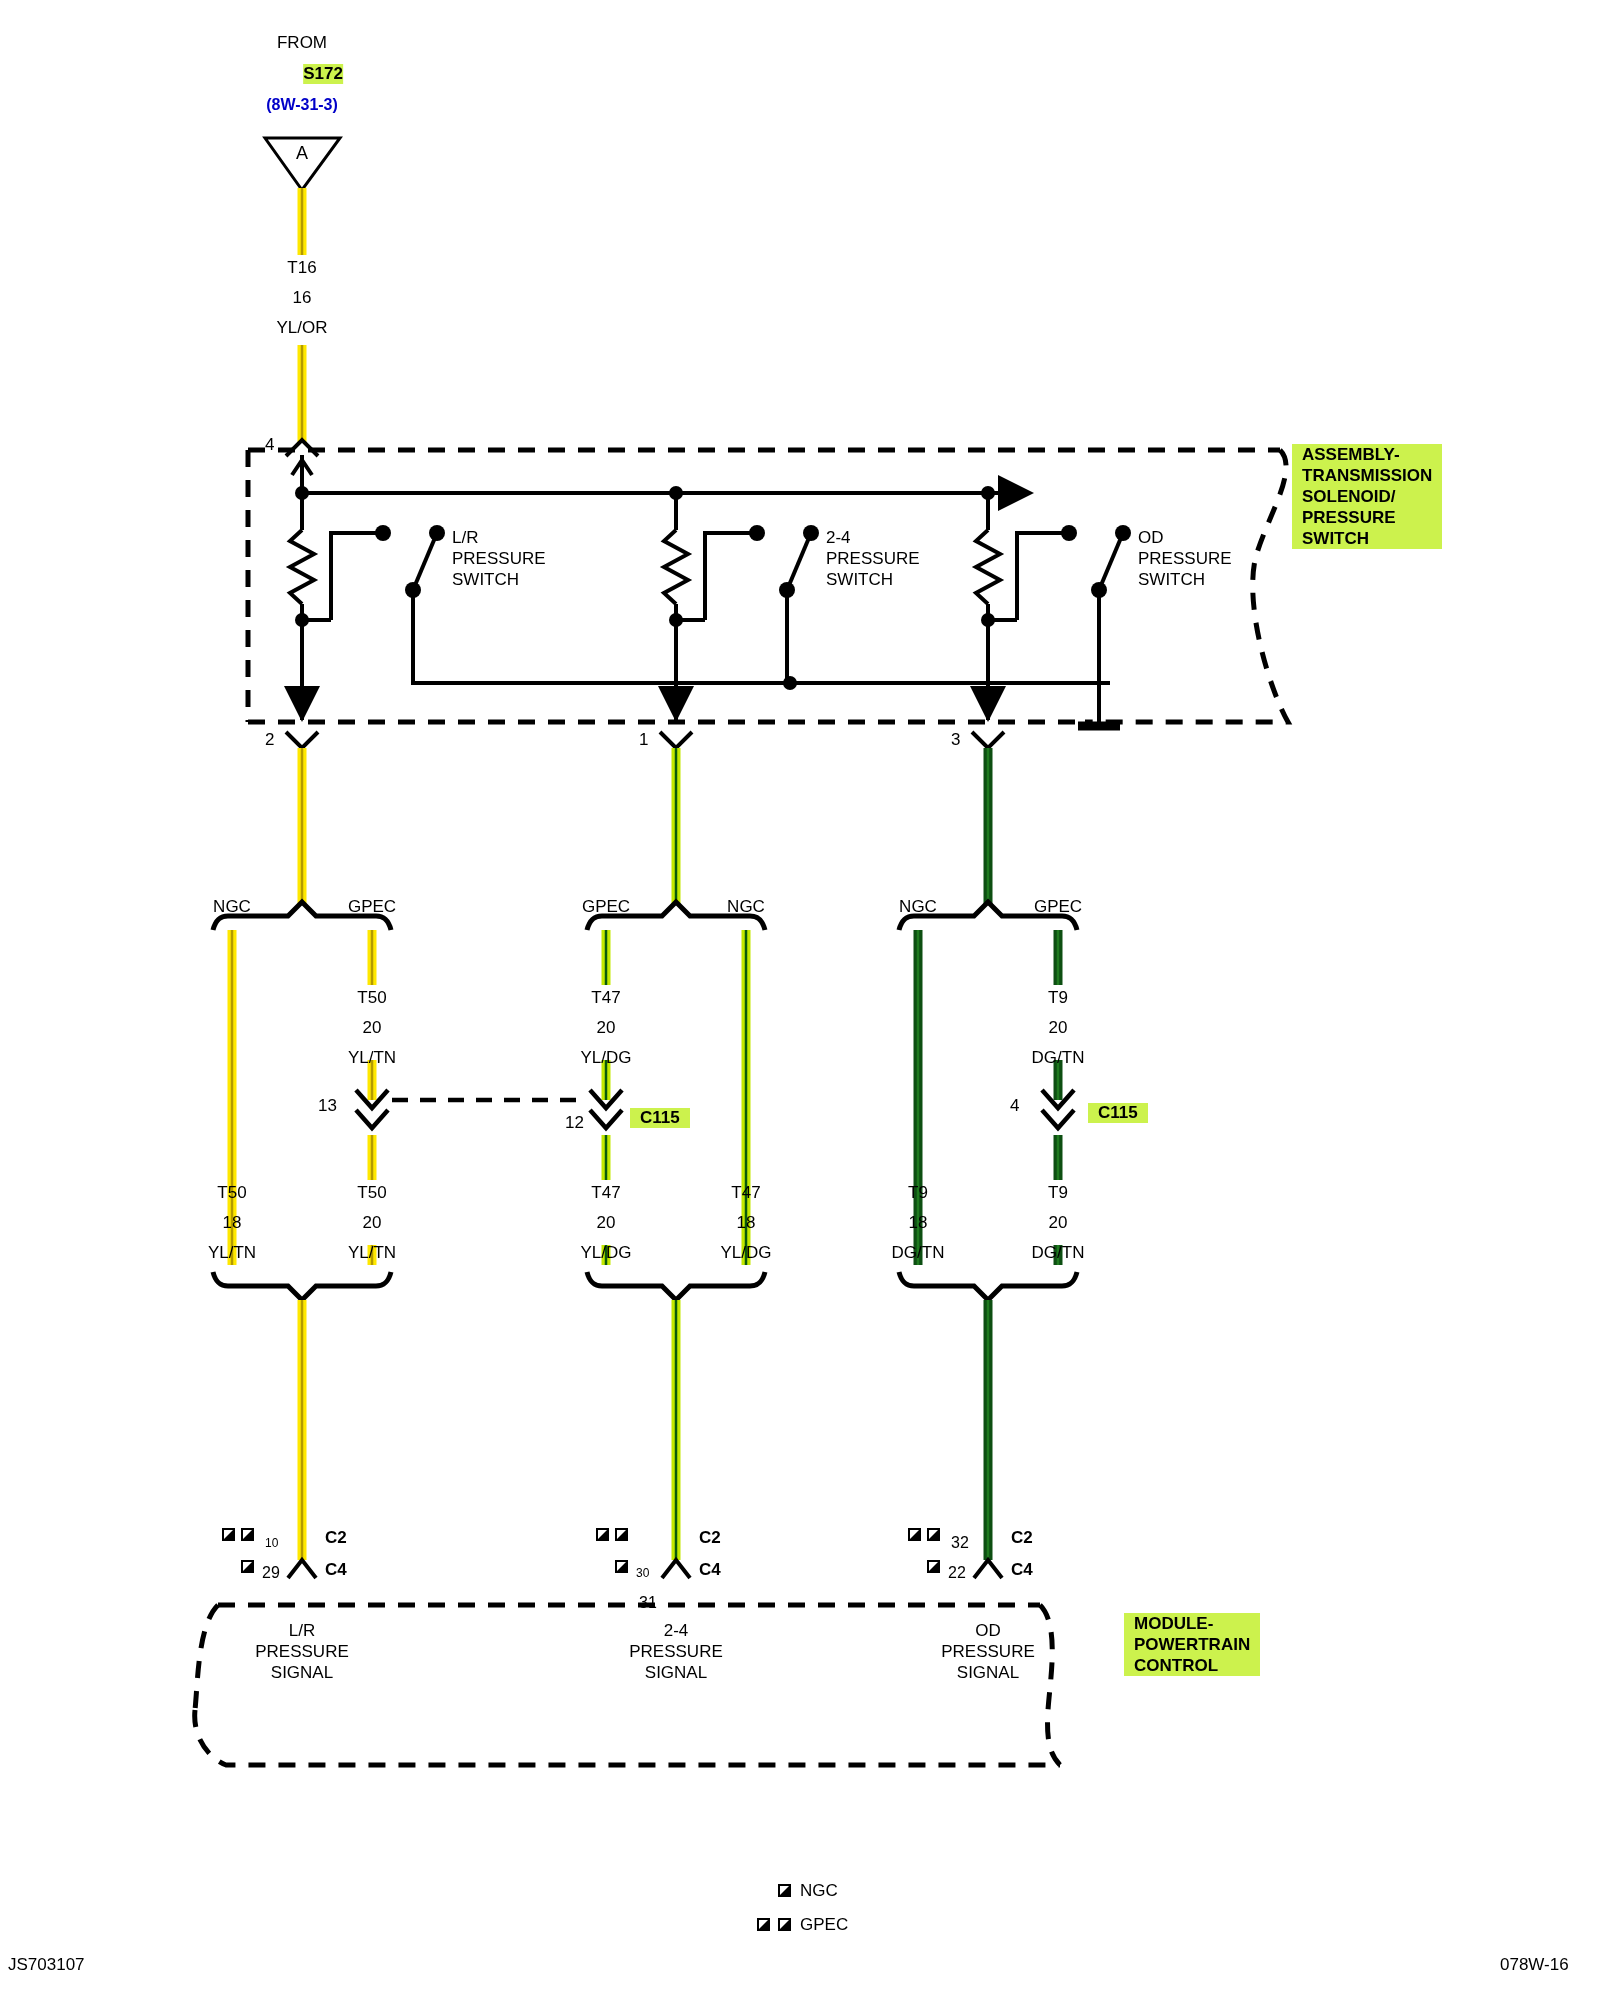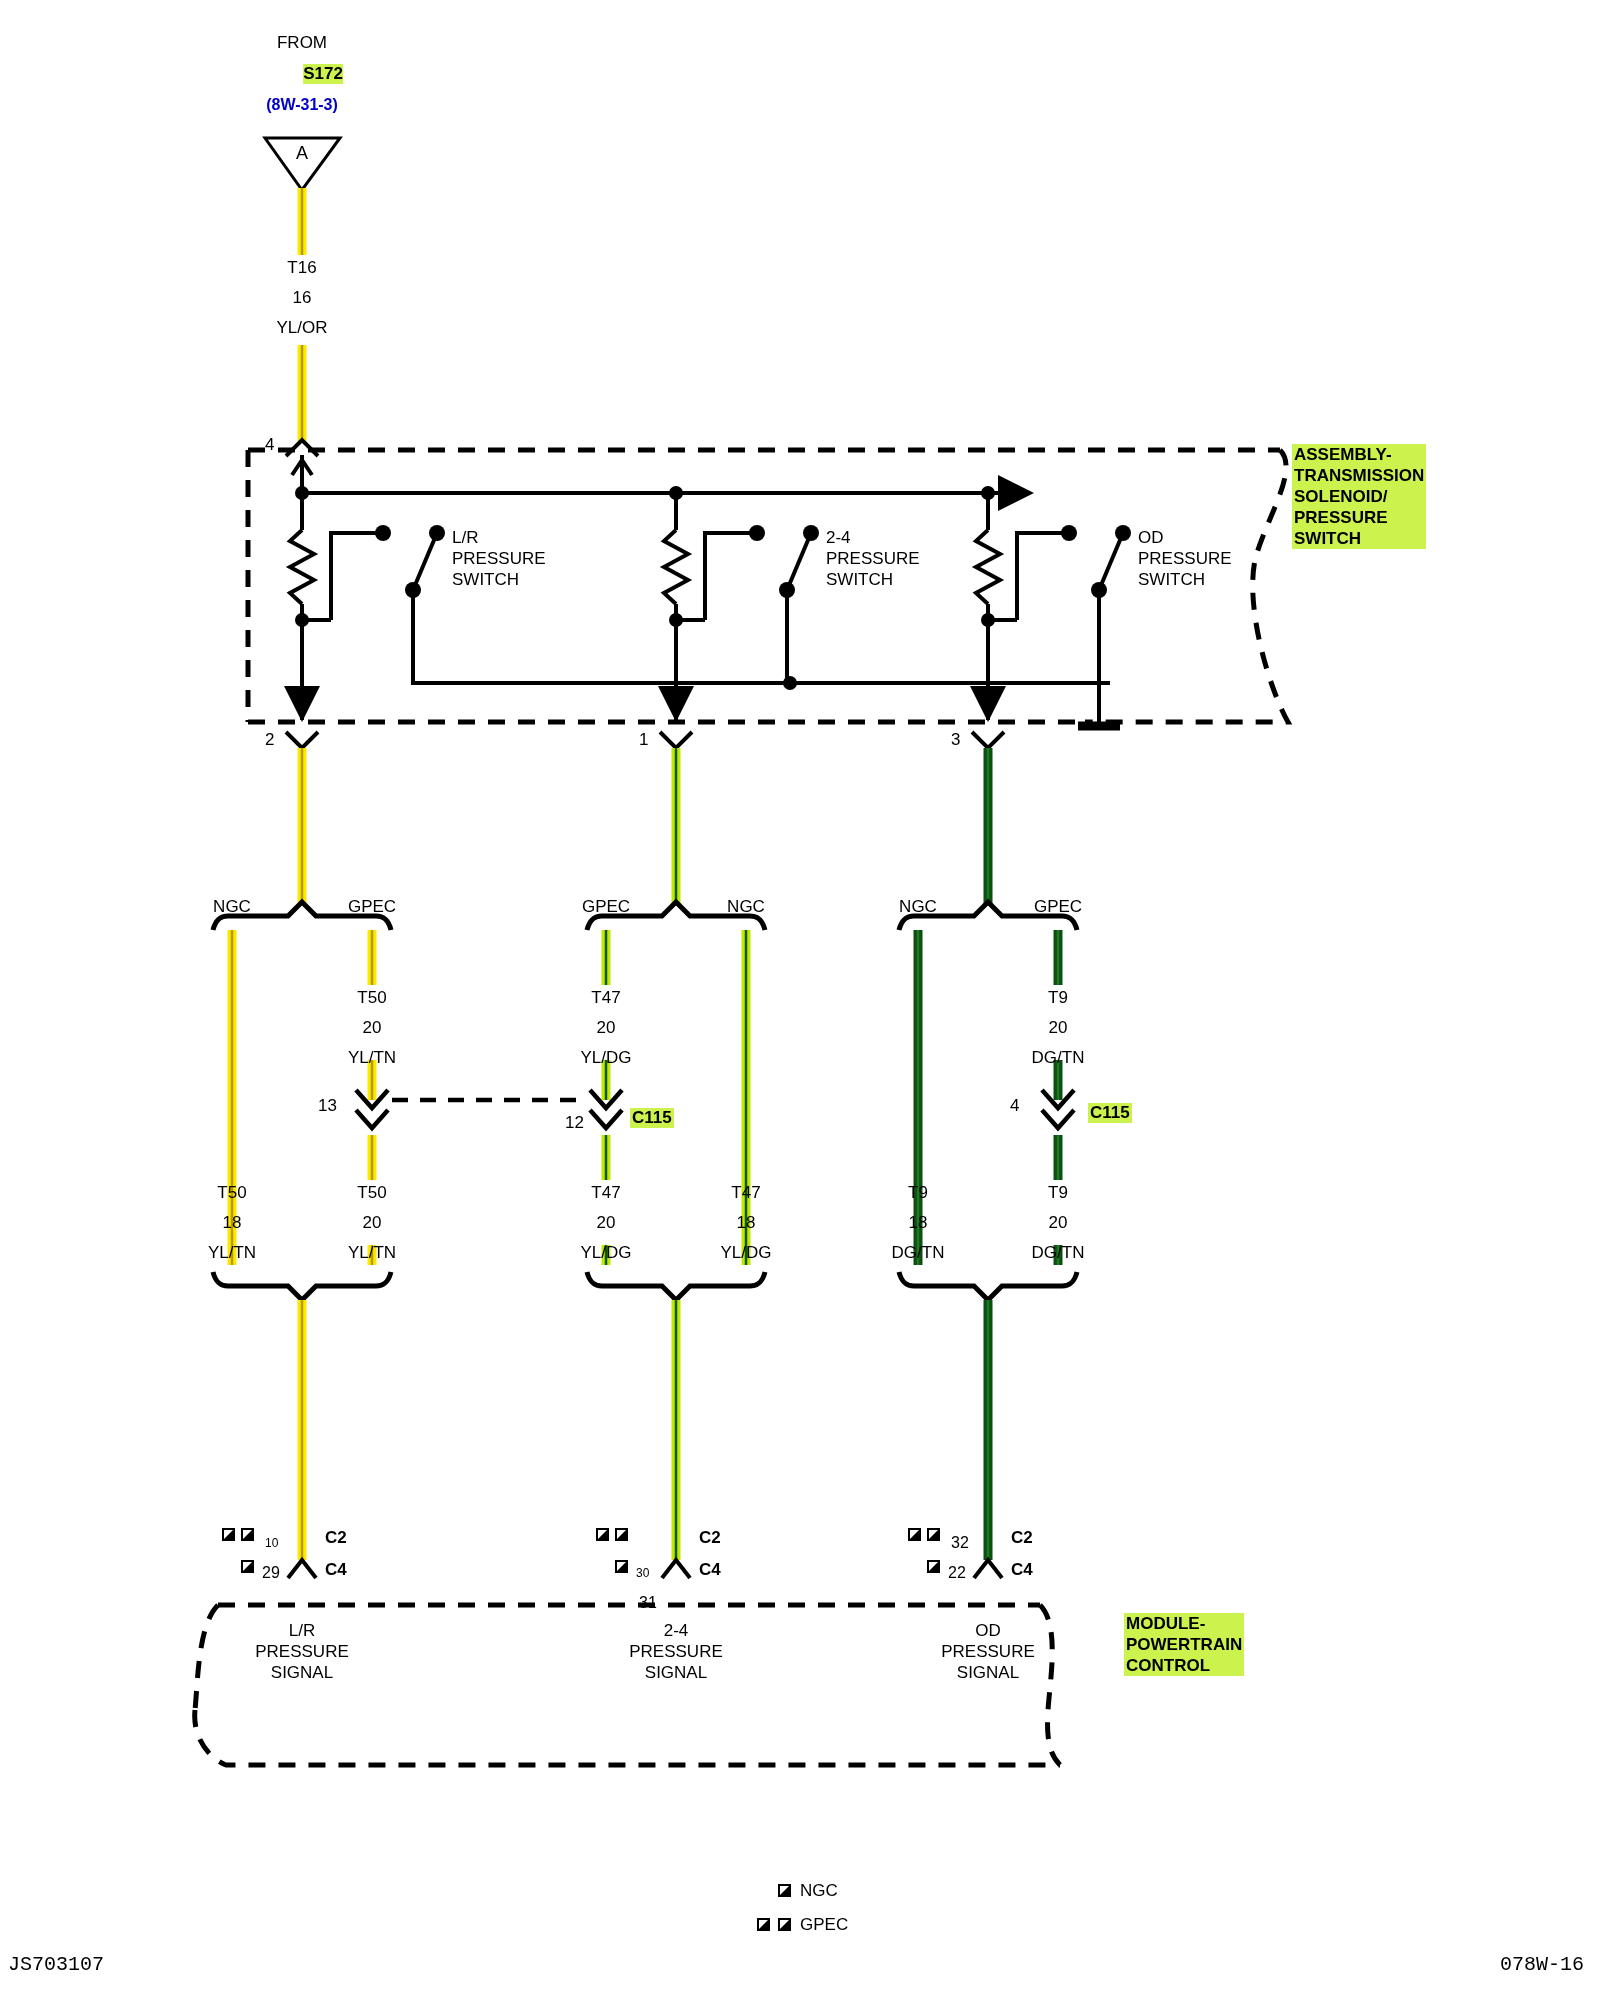--- a/index.html
+++ b/index.html
@@ -5,22 +5,22 @@
   html,body{margin:0;padding:0;background:#fff;}
   body{width:1600px;height:2000px;position:relative;overflow:hidden;
        font-family:"Liberation Sans","DejaVu Sans",sans-serif;color:#000;}
   #sheet{position:absolute;inset:0;}
   svg.layer{position:absolute;left:0;top:0;width:1600px;height:2000px;}
   .txt{position:absolute;font-size:17px;line-height:20px;white-space:nowrap;}
   .ctr{transform:translateX(-50%);text-align:center;}
   .bold{font-weight:bold;}
   .grn{background:#ccf24d;font-weight:bold;margin-left:21px;}
   .blue{color:#0000c8;font-weight:bold;}
-  .grnbox{background:#ccf24d;font-weight:bold;padding:0 2px;}
-  .corner{font-size:20px;font-family:Liberation Mono, monospace;}
+  .grnbox{background:#ccf24d;font-weight:bold;padding:0 10px;}
+  .corner{font-size:17px;}
   .blk{position:absolute;width:13px;height:13px;background:#000;}
   .blk::after{content:"";position:absolute;left:2px;top:2px;
     border-left:9px solid #fff;border-bottom:9px solid transparent;}
   .lbl-multi{position:absolute;font-size:17px;line-height:21px;white-space:nowrap;}
 </style>
 </head>
 <body>
 
 <div id="sheet">
 

